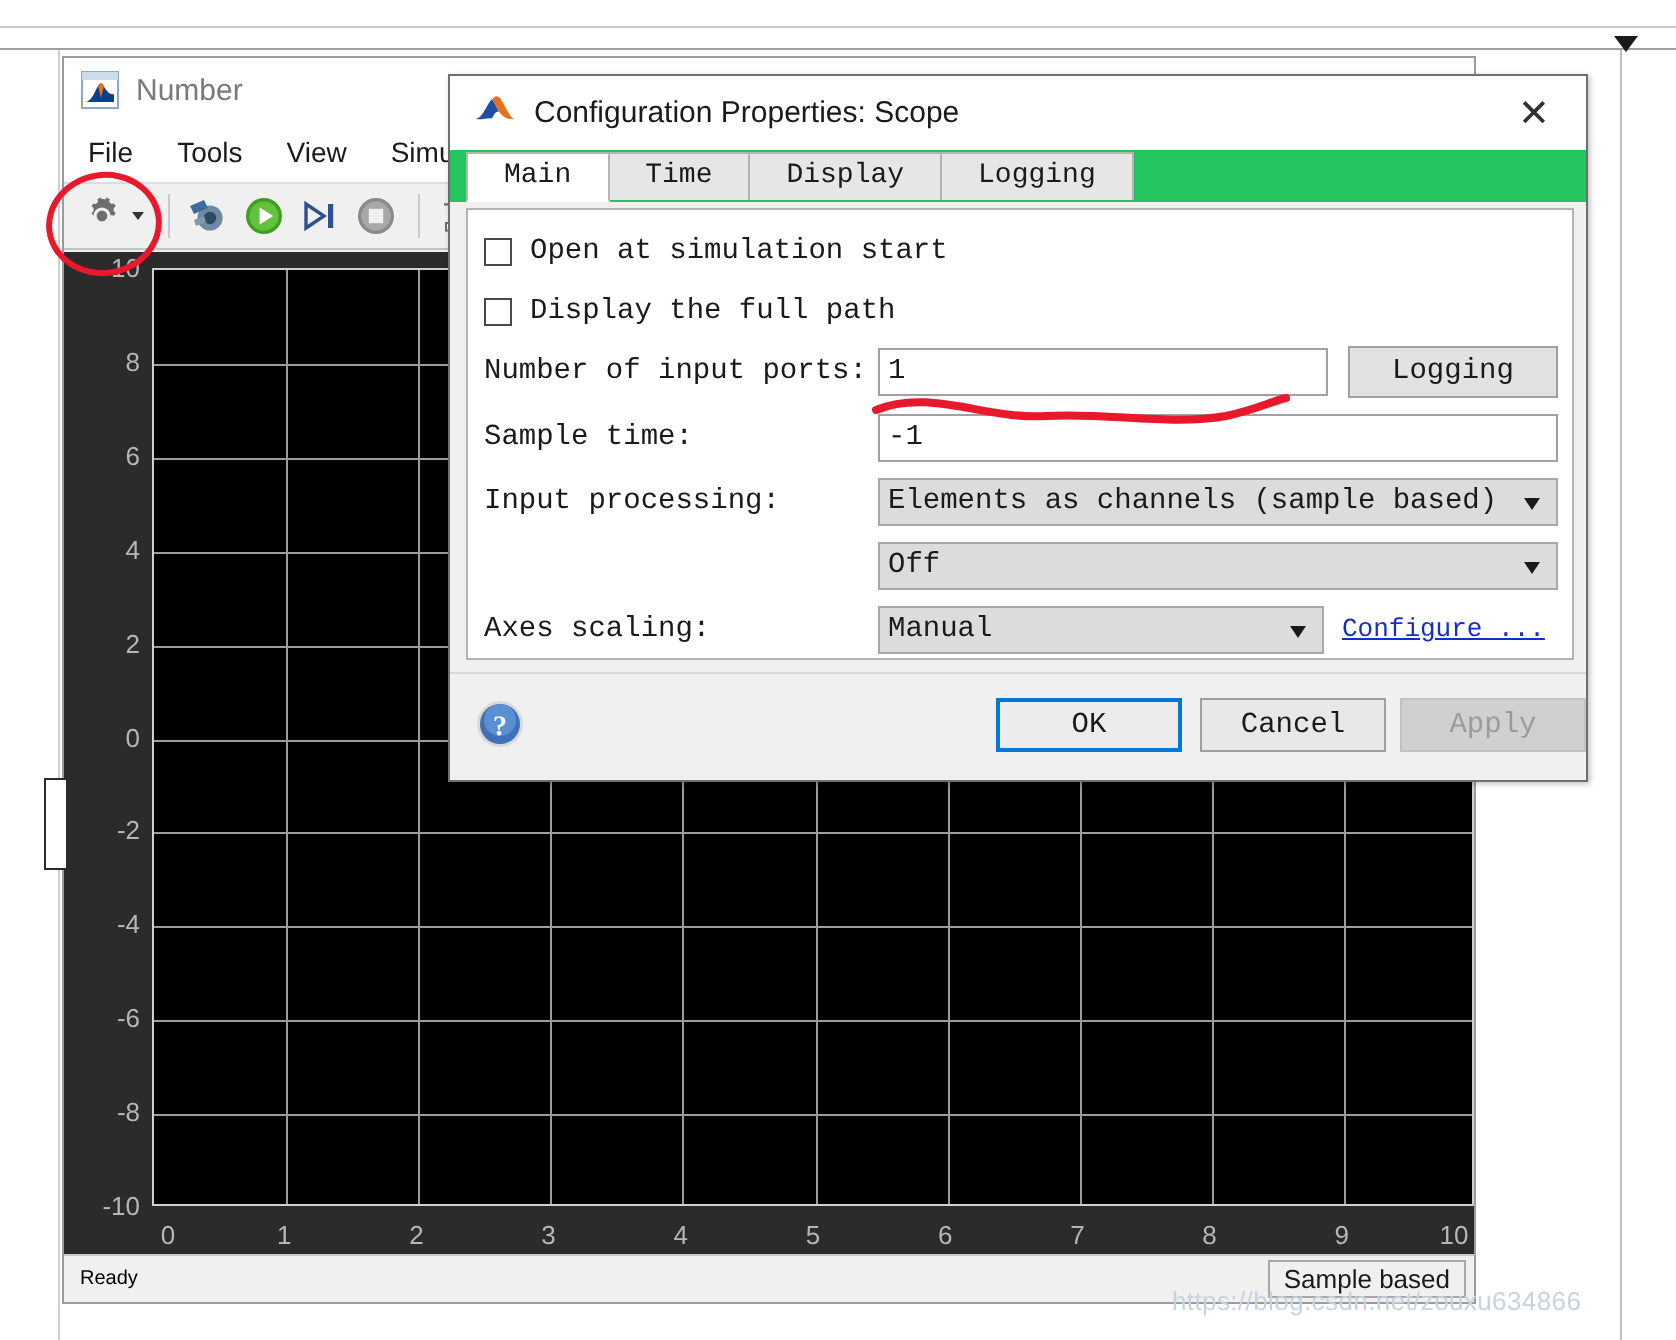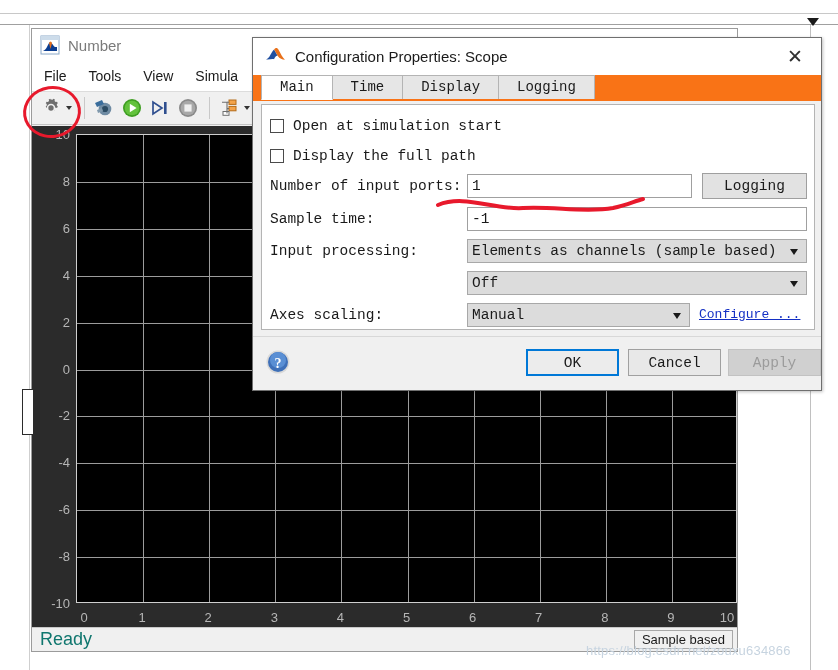--- a/index.html
+++ b/index.html
@@ -218,22 +218,22 @@
     position: absolute;
     left: 0; bottom: 0;
     width: 705px; height: 24px;
     background: #f0f0f0;
     border-top: 1px solid #c8c8c8;
     display: flex;
     align-items: center;
     box-sizing: border-box;
   }
   .status-text {
-    font-size: 18px;
-    color: #0f766e;
+    font-size: 10px;
+    color: #000000;
     padding-left: 8px;
     text-align: center;
   }
   .status-right {
     margin-left: auto;
     margin-right: 4px;
     font-size: 13px;
     color: #1a1a1a;
     background: #f0f0f0;
     border: 1px solid #a8a8a8;
@@ -249,21 +249,21 @@
     color: #c7d4e0;
     letter-spacing: 0.2px;
     white-space: nowrap;
     z-index: 5;
     font-family: "Liberation Sans", sans-serif;
   }
 
   
   .dialog {
     position: absolute;
-    left: 252px; top: 37px;
+    left: 224px; top: 37px;
     width: 570px; height: 354px;
     background: #f0f0f0;
     border: 1px solid #6f6f6f;
     box-sizing: border-box;
     z-index: 50;
     box-shadow: 1px 1px 3px rgba(0,0,0,0.25);
   }
   .dlg-titlebar {
     height: 37px;
     background: #ffffff;
@@ -282,24 +282,24 @@
     margin-left: auto;
     width: 40px; height: 30px;
     display: flex; align-items: center; justify-content: center;
     font-size: 19px;
     color: #303030;
     font-family: "Liberation Sans", sans-serif;
   }
   .dlg-tabs {
     height: 26px;
     display: flex;
-    align-items: flex-start;
+    align-items: center;
     padding-left: 8px;
     box-sizing: border-box;
-    background: #f97316;
+    background: #22c55e;
   }
   .tab {
     font-family: "Liberation Mono", monospace;
     font-size: 14px;
     color: #1a1a1a;
     padding: 3px 18px 4px 18px;
     background: #e6e6e6;
     border: 1px solid #b4b4b4;
     border-bottom: none;
     margin-right: -1px;

